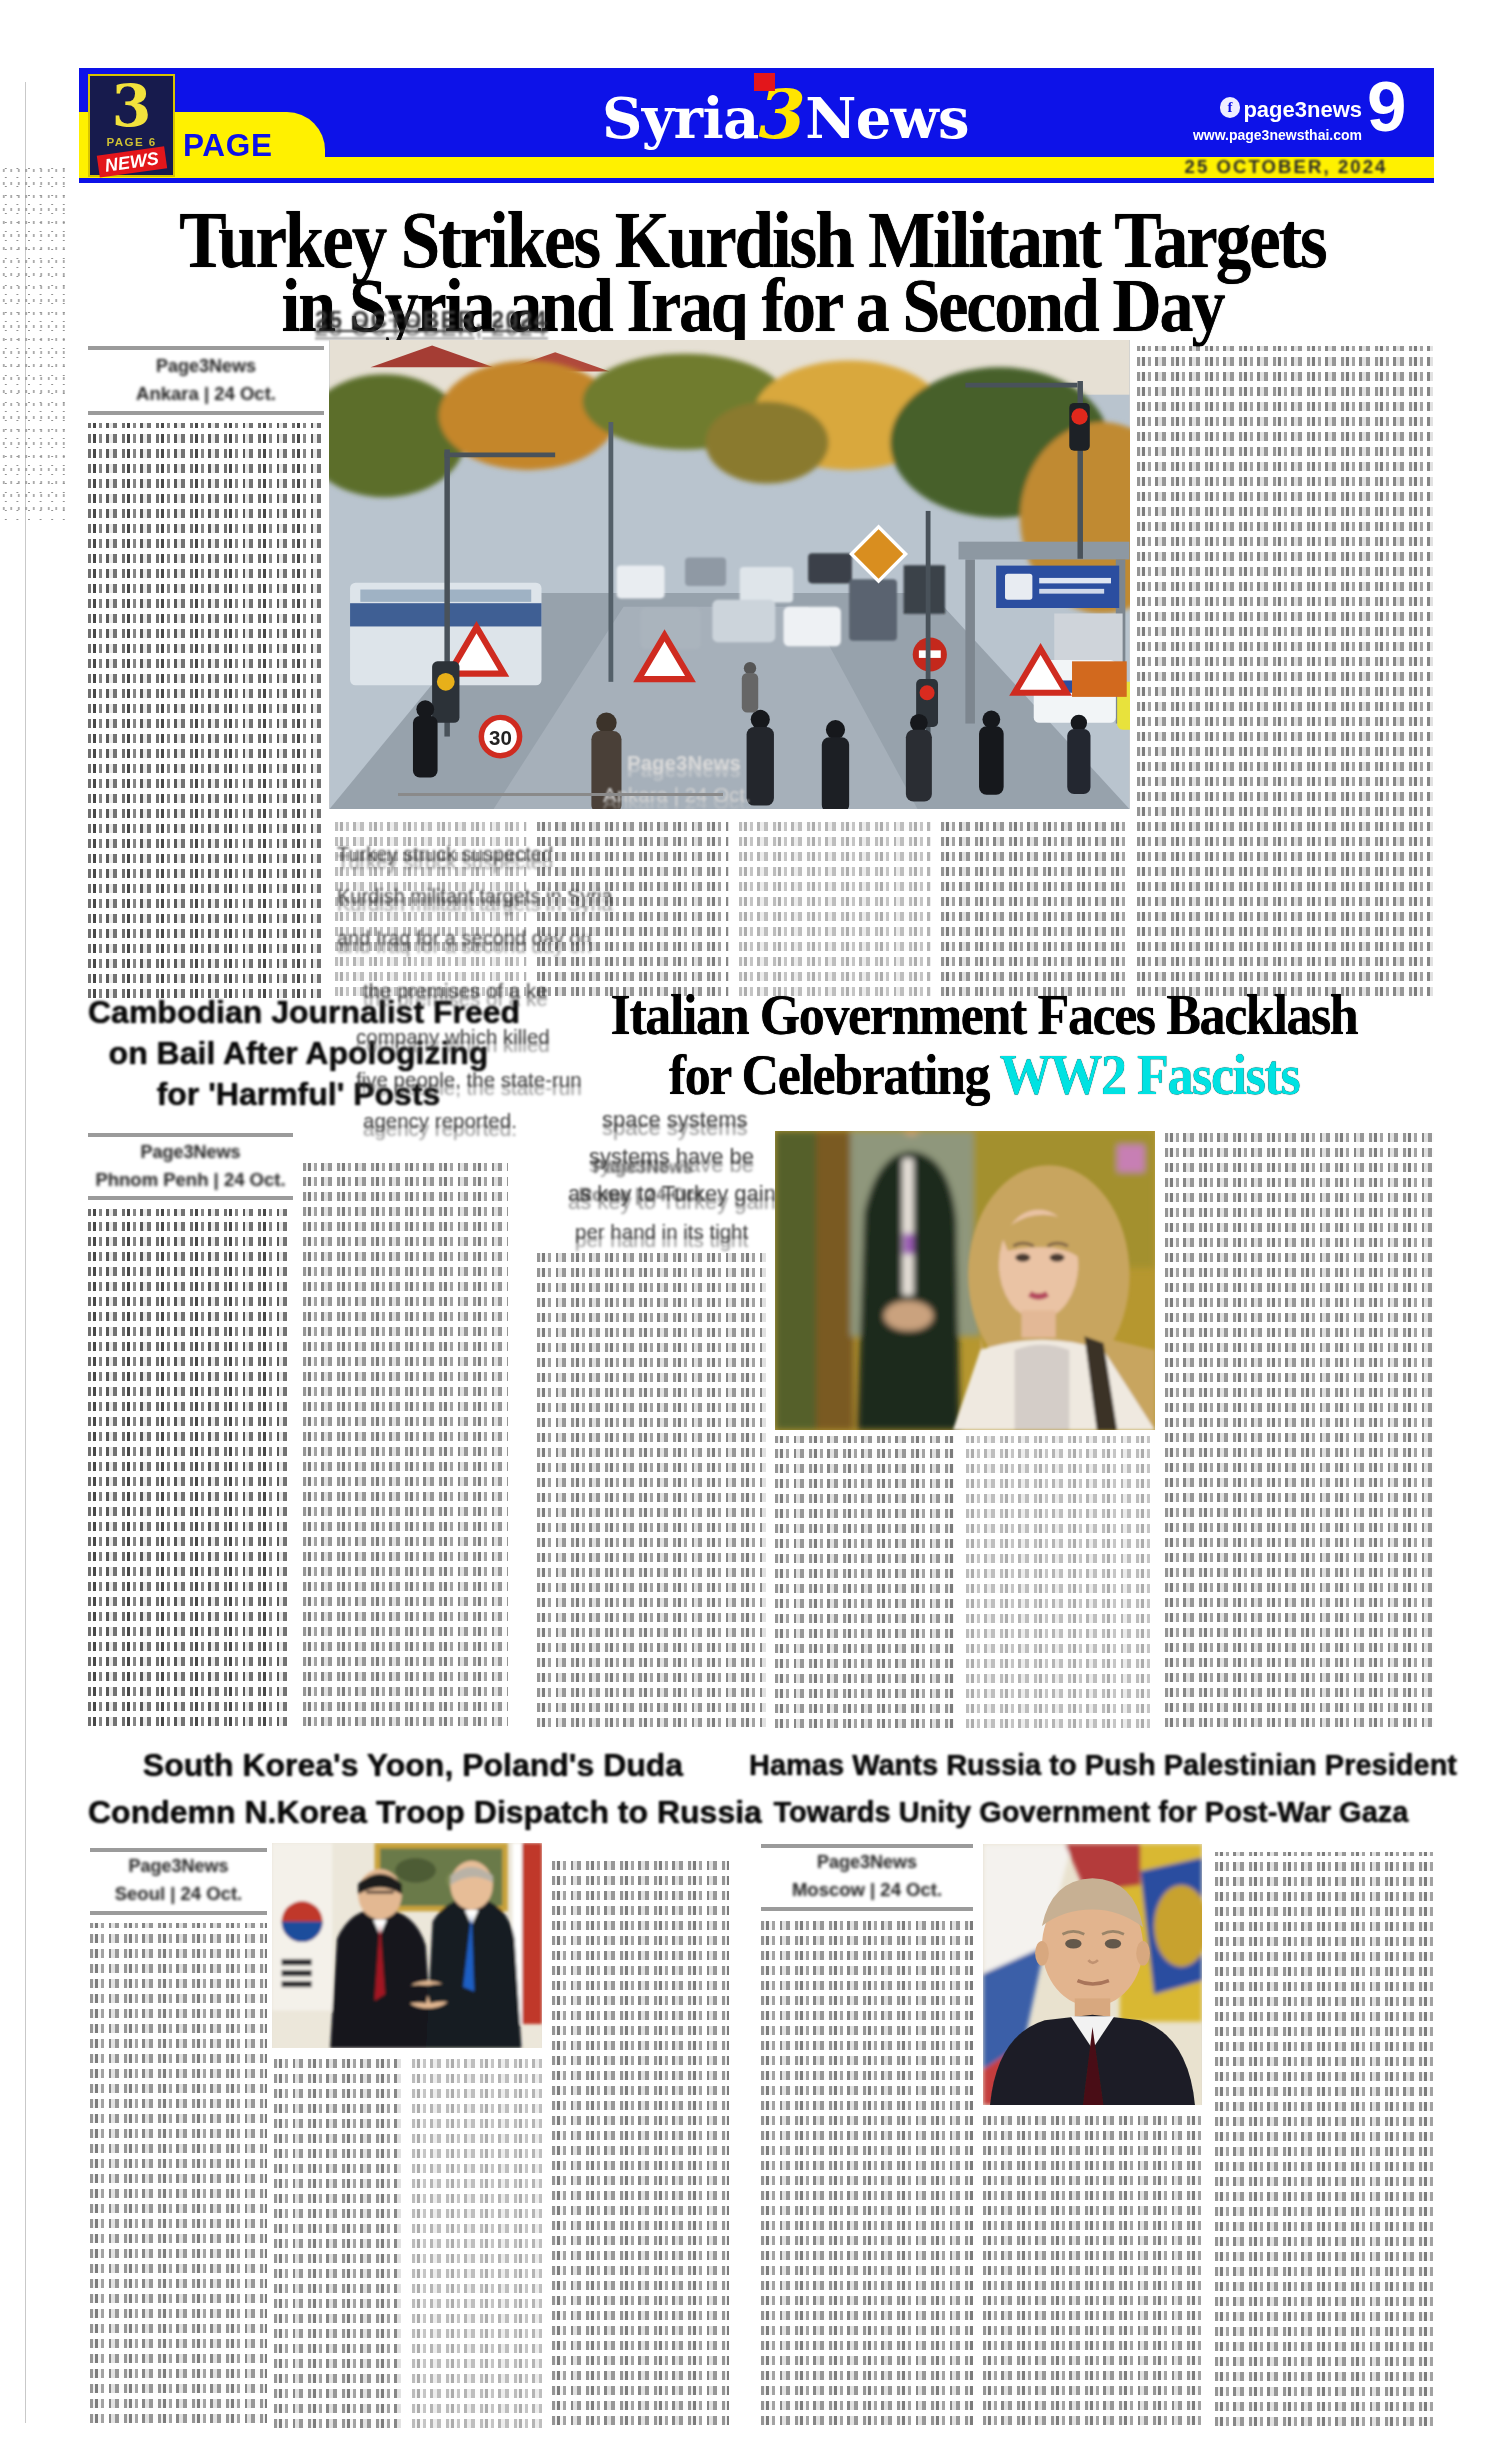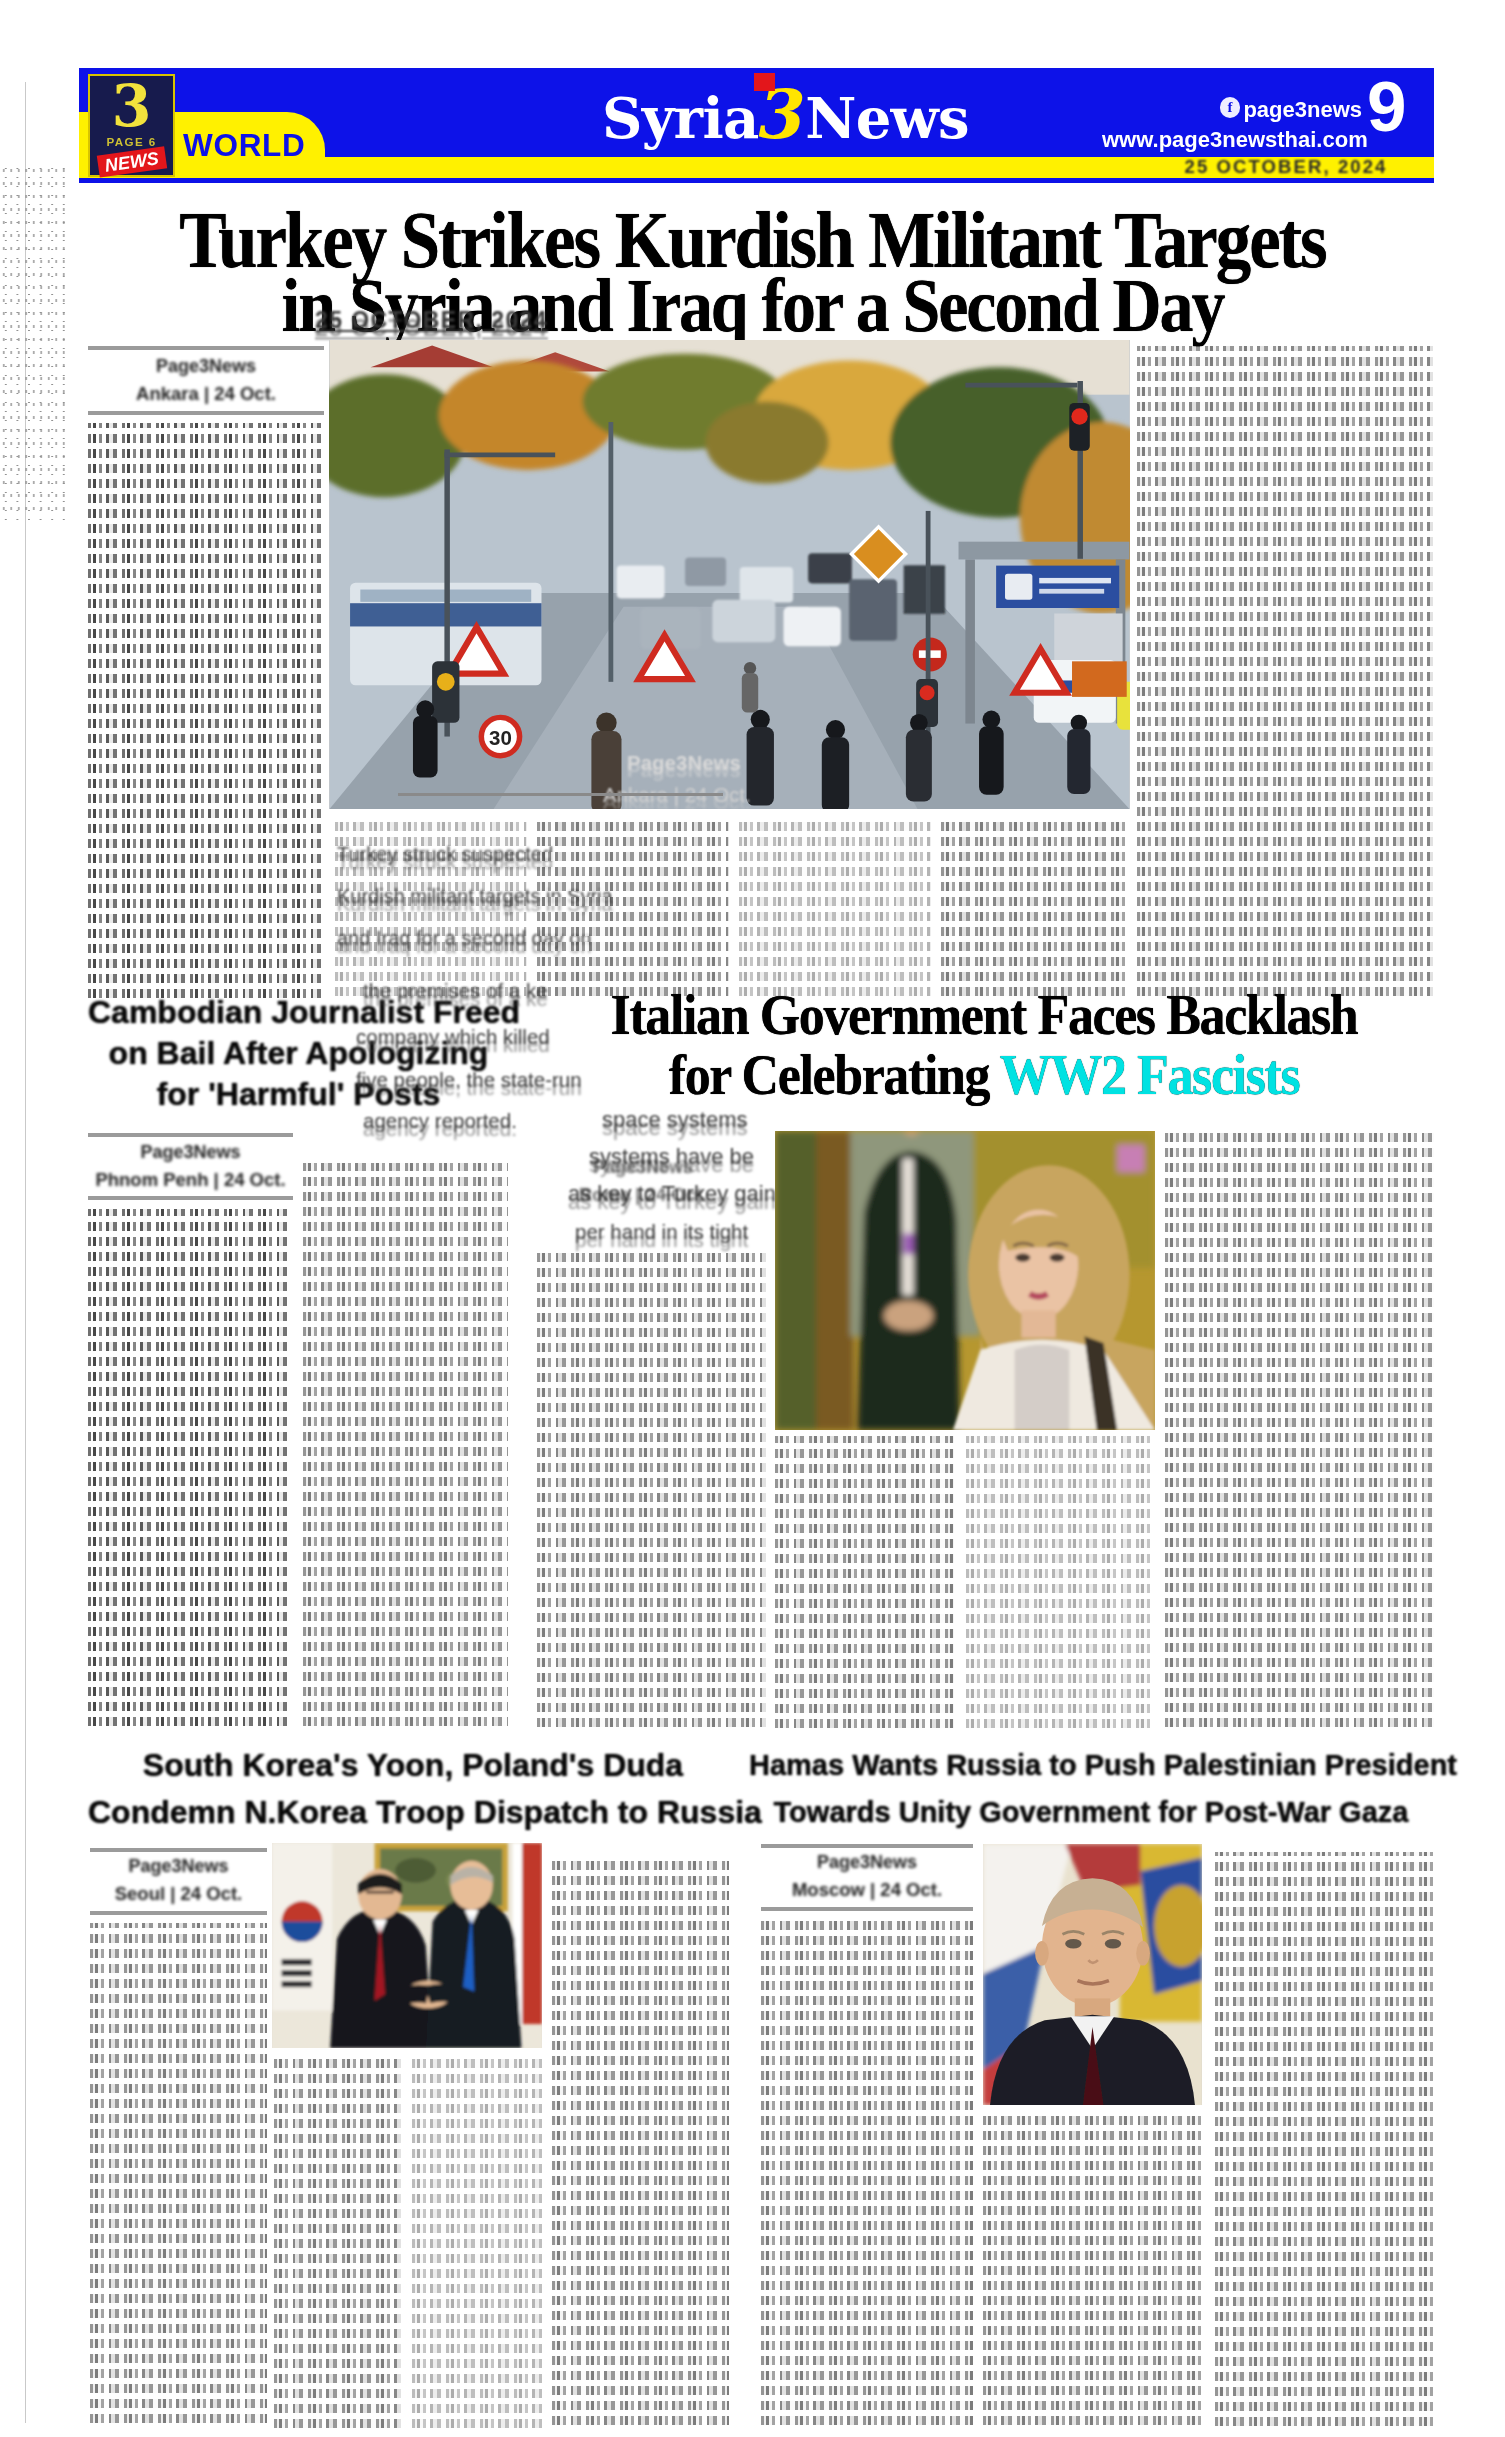--- a/index.html
+++ b/index.html
@@ -68,31 +68,31 @@
   <div class="abs hdr-blue" style="left:79px;top:68px;width:1355px;height:115px;"></div>
   <div class="abs hdr-yellow" style="left:79px;top:157px;width:1355px;height:20.5px;"></div>
   <div class="abs hdr-yellow" style="left:79px;top:112px;width:246px;height:66px;border-top-right-radius:38px;"></div>
 
   <div class="abs logo-box" style="left:88px;top:74px;width:87px;height:103px;">
     <div class="logo-three">3</div>
     <div class="logo-small">PAGE 6</div>
     <div class="logo-news">NEWS</div>
   </div>
 
-  <div class="abs world" style="left:183px;top:127px;">WORLD</div>
+  <div class="abs world" style="left:183px;top:127px;">PAGE</div>
 
   <div class="abs masthead" style="left:602px;top:74px;">
     <span>Syria</span><span class="three"><span class="redsq"></span><span>3</span></span><span>News</span>
   </div>
 
   <div class="abs" style="left:1157px;top:97px;width:205px;text-align:right;">
     <span class="fb">f</span>
     <span class="hdr-white" style="font-size:22px;vertical-align:top;">page3news</span>
   </div>
-  <div class="abs hdr-white" style="left:1102px;top:127px;width:260px;text-align:right;font-size:22px;">www.page3newsthai.com</div>
+  <div class="abs hdr-white" style="left:1102px;top:127px;width:260px;text-align:right;font-size:14px;">www.page3newsthai.com</div>
   <div class="abs hdr-white" style="left:1367px;top:66px;font-size:71px;">9</div>
   <div class="abs datebar" style="left:1163px;top:156px;width:246px;text-align:center;">25 OCTOBER, 2024</div>
 
   <div class="abs lead-hl" style="left:75px;top:200px;width:1355px;text-align:center;font-size:71px;">Turkey Strikes Kurdish Militant Targets</div>
   <div class="abs lead-hl" style="left:75px;top:266px;width:1355px;text-align:center;font-size:68px;">in Syria and Iraq for a Second Day</div>
 
   <div class="abs ghost" style="left:226px;top:307px;width:411px;text-align:center;font-size:23px;font-weight:bold;letter-spacing:1.4px;text-decoration:underline;">25 OCTOBER, 2024</div>
 
   <div class="abs rule" style="left:88px;top:346px;width:236px;"></div>
   <div class="abs byline" style="left:88px;top:356px;width:236px;">

